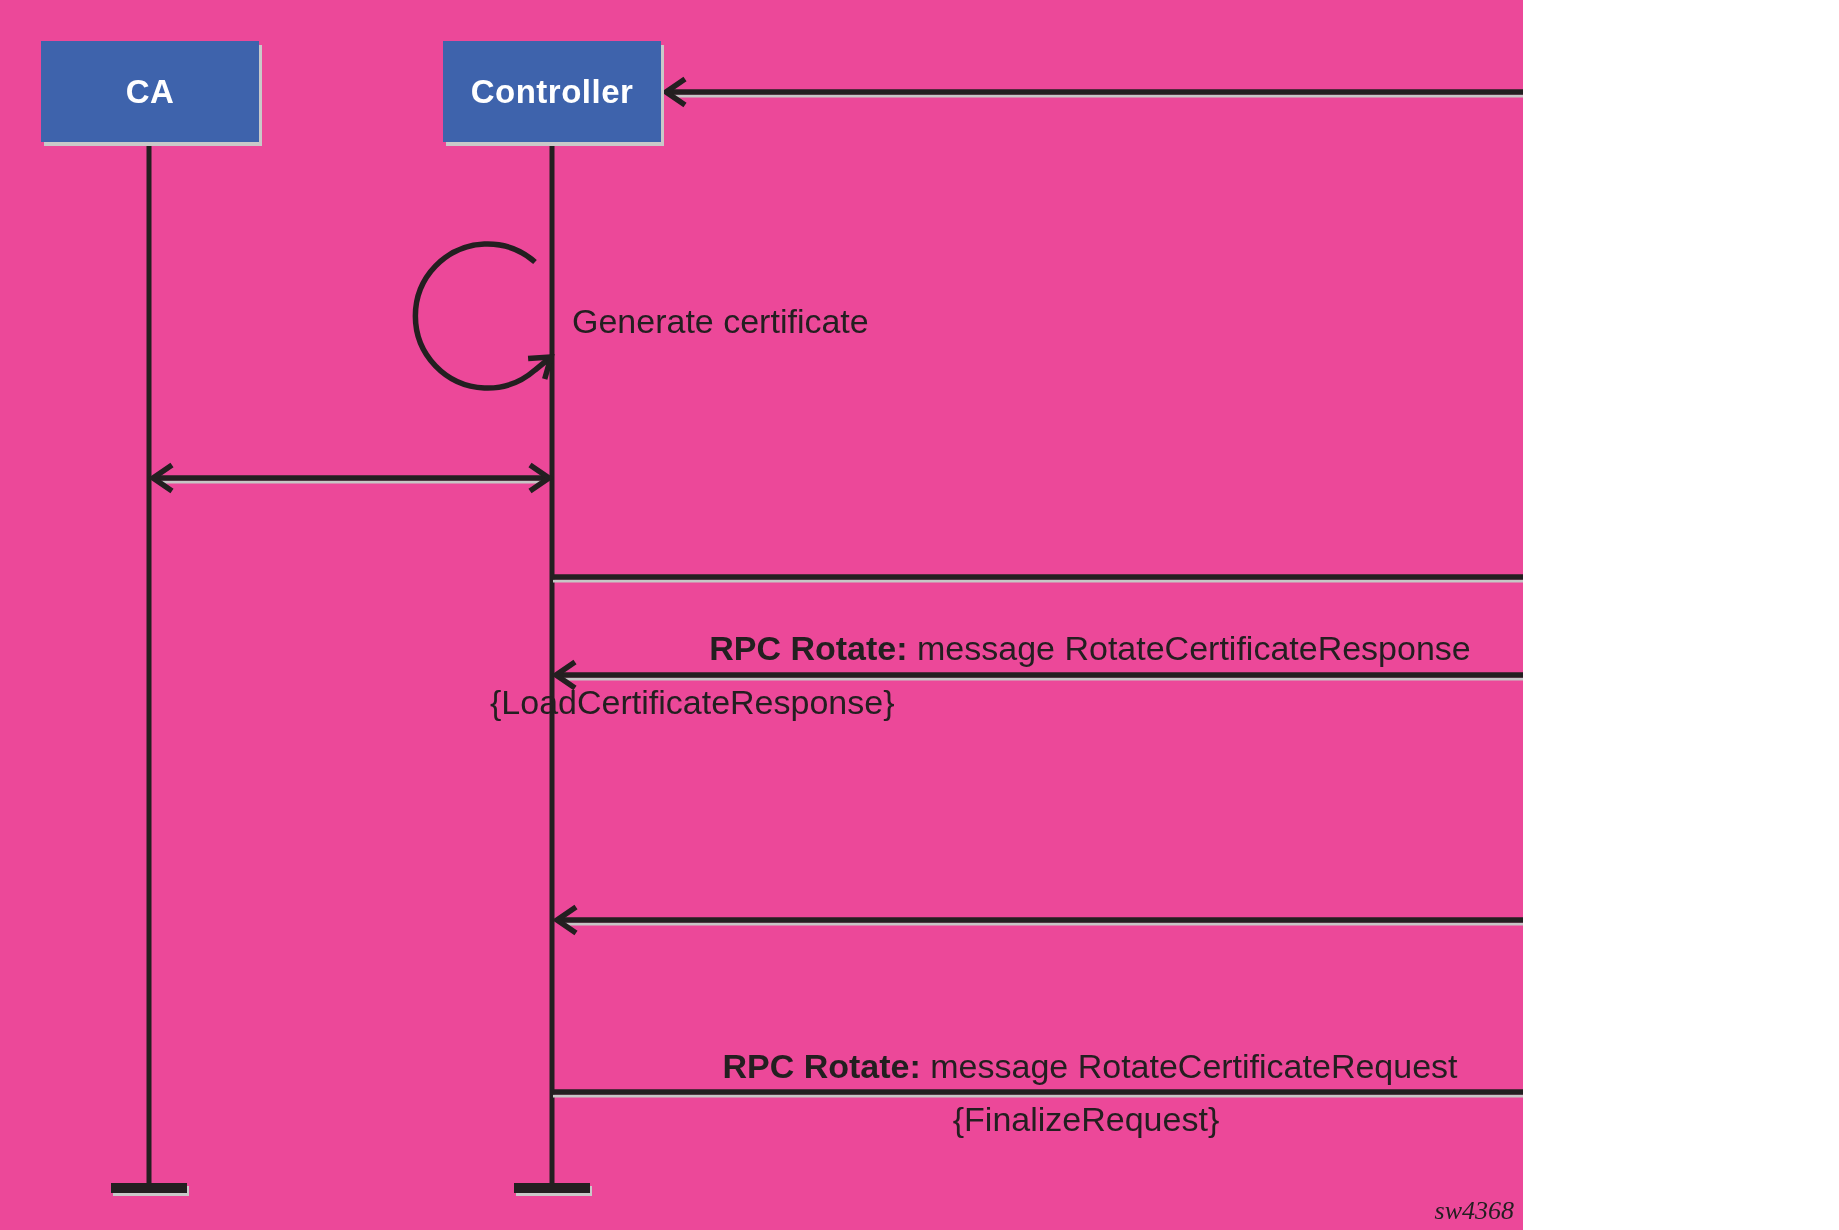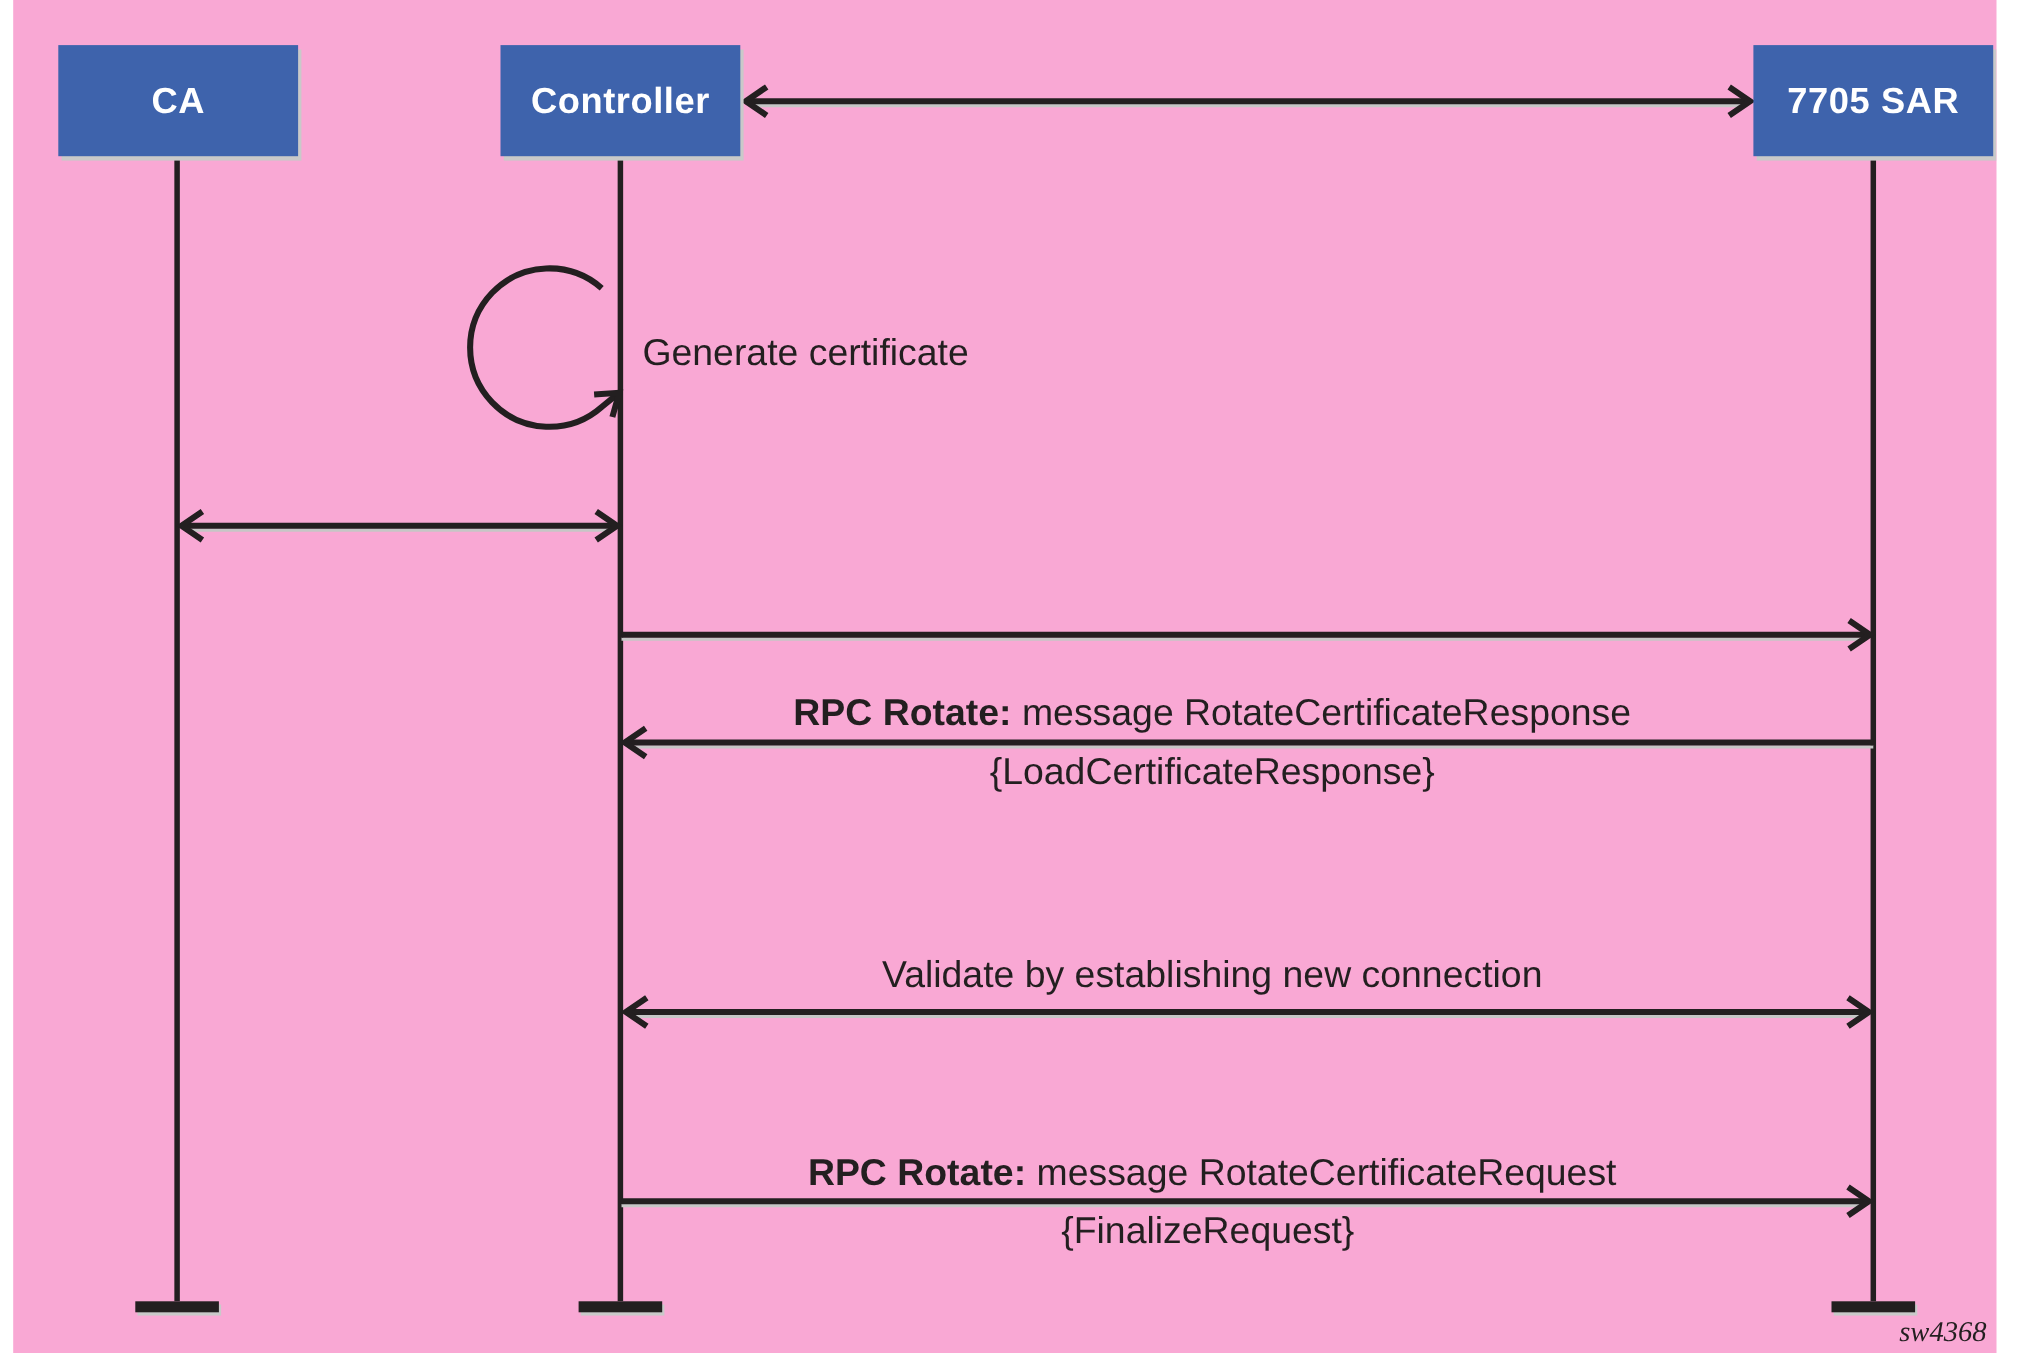--- a/index.html
+++ b/index.html
@@ -1,21 +1,20 @@
 <!DOCTYPE html>
 <html><head>
 <meta charset="utf-8">
 <style>
   html,body { margin:0; padding:0; background:#ffffff; }
   .canvas {
-    position:relative; width:1803px; height:1230px;
-    background:#f9a8d4; overflow:hidden;
+    position:relative; width:1523px; height:1230px;
+    background:#ec4899; overflow:hidden;
     font-family:"Liberation Sans", sans-serif;
     color:#231F20;
-    margin-left:12px;
   }
   svg.wires { position:absolute; left:0; top:0; width:1839px; height:1230px; }
 
   .actor {
     position:absolute; top:41px; width:218px; height:101px;
     background:#3E63AC;
     box-shadow:3px 4px 0 #c9c9c9;
     display:flex; align-items:center; justify-content:center;
   }
   .actor span {
@@ -27,21 +26,21 @@
 
   .msg {
     position:absolute; font-size:34px; color:#231F20;
     height:44px; line-height:44px; white-space:nowrap;
   }
   .msg .b { font-weight:bold;text-align:center; }
 
   #lbl-generate { left:572px;  top:299px; }
   #lbl-sign     { left:135px;  top:423px; width:410px;  text-align:center; }
   #lbl-resp1    { left:490px;  top:626px; width:1200px; text-align:center; }
-  #lbl-resp2    { left:490px;  top:680px; width:1200px; text-align:center; }
+  #lbl-resp2    { left:490px;  top:680px; width:1200px; }
   #lbl-validate { left:490px;  top:864px; width:1200px; text-align:center; }
   #lbl-req1     { left:490px;  top:1044px; width:1200px; text-align:center; }
   #lbl-req2     { left:486px;  top:1097px; width:1200px; text-align:center; }
 
   .endbar {
     position:absolute; top:1183px; width:76px; height:10px;
     background:#231F20; box-shadow:2px 3px 0 #c9c9c9;
   }
   #bar-ca        { left:111px; }
   #bar-controller{ left:514px; }
@@ -106,21 +105,20 @@
   </div>
 
   <div class="msg" id="lbl-generate">Generate certificate</div>
 
 
   <div class="msg" id="lbl-resp1">
     <span class="b">RPC Rotate:</span><span> message RotateCertificateResponse</span>
   </div>
   <div class="msg" id="lbl-resp2">{LoadCertificateResponse}</div>
 
-  <div class="msg" id="lbl-validate">Validate by establishing new connection</div>
 
   <div class="msg" id="lbl-req1">
     <span class="b">RPC Rotate:</span><span> message RotateCertificateRequest</span>
   </div>
   <div class="msg" id="lbl-req2">{FinalizeRequest}</div>
 
   <div class="endbar" id="bar-ca"></div>
   <div class="endbar" id="bar-controller"></div>
   <div class="endbar" id="bar-sar"></div>
 

